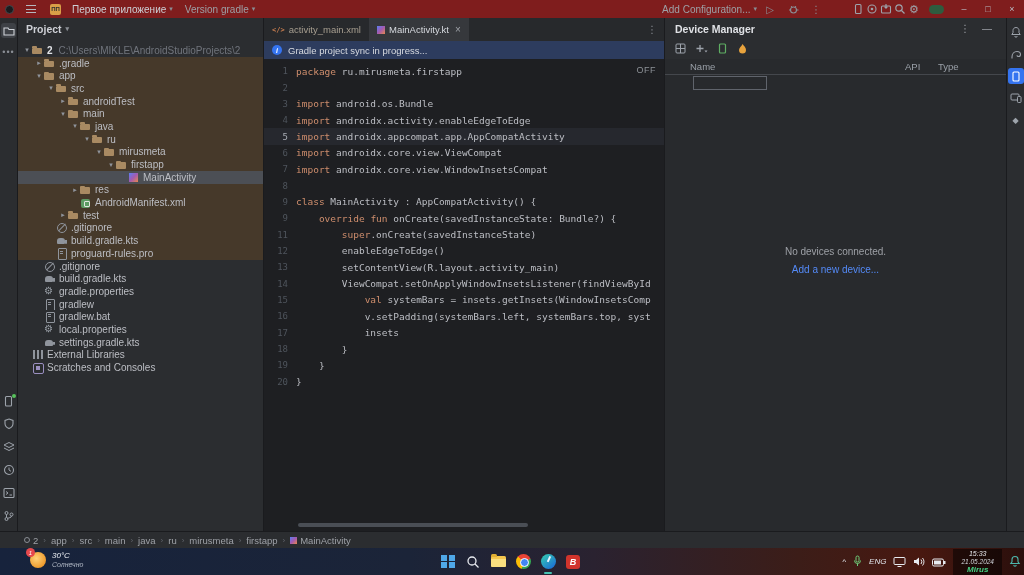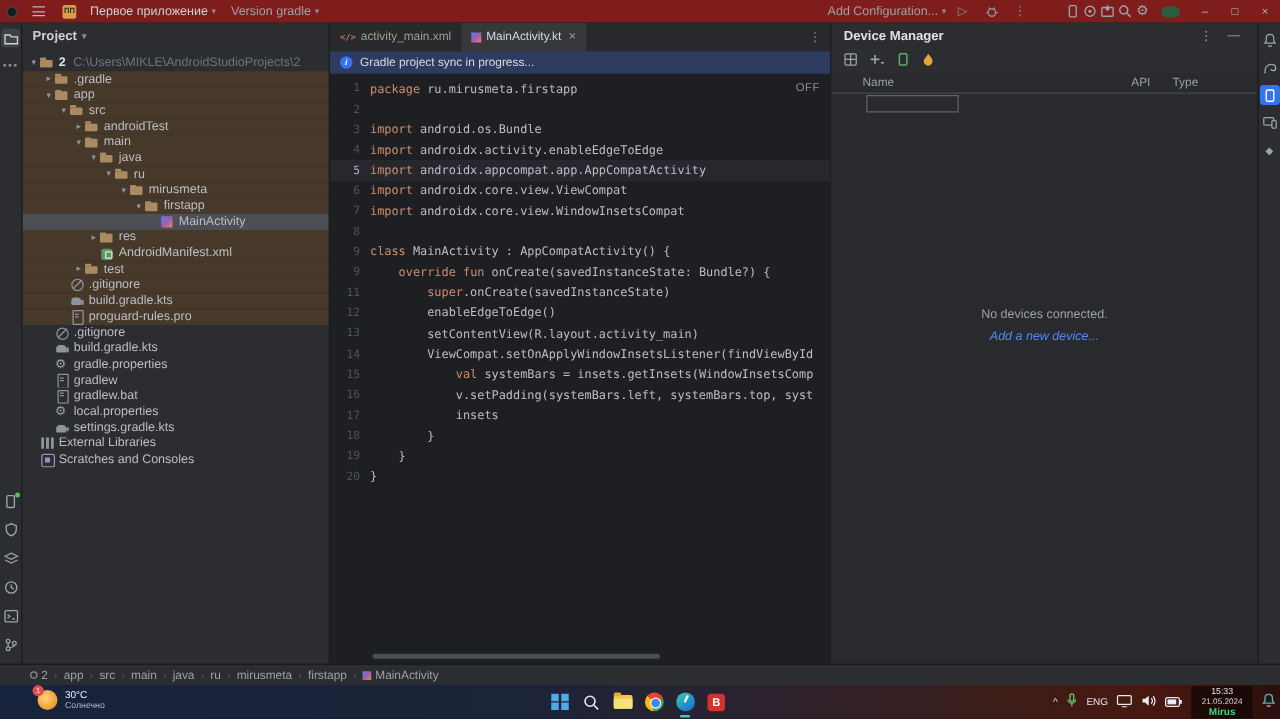--- a/index.html
+++ b/index.html
@@ -96,40 +96,40 @@
   .dm-header .sp { flex:1; }
   .dm-hico { color:#9da0a6; font-size:10px; font-weight:normal; padding:0 6px; }
   .dm-toolbar { height:20px; display:flex; align-items:center; gap:9px; padding-left:10px; flex:none; }
   .dm-table { flex:1; background:#282a2d; display:flex; flex-direction:column; }
   .dm-cols { height:16px; display:flex; align-items:center; padding-left:25px; font-size:9.5px; color:#9aa0a8;
              border-bottom:1px solid #44474c; flex:none; }
   .dm-col-name { width:215px; }
   .dm-col-api { width:33px; }
   .dm-box { margin:1px 0 0 28px; width:74px; height:14px; border:1px solid #60646c; flex:none; }
   .dm-empty { margin-top:156px; text-align:center; font-size:10px; color:#9da0a6; }
-  .dm-add { margin-top:7px; text-align:center; font-size:10px; color:#548af7;font-style:italic; }
+  .dm-add { margin-top:7px; text-align:center; font-size:10px; color:#548af7; }
 
   .rightbar { width:18px; background:#2b2d30; border-left:1px solid #1a1b1e; display:flex; flex-direction:column; align-items:center; flex:none; padding-top:6px; }
   .rb-ico { width:16px; height:16px; display:flex; align-items:center; justify-content:center; margin-bottom:6px; border-radius:3px; }
   .rb-ico.sel { background:#3574f0; }
   .diamond-glyph { color:#9da3ab; font-size:8px; }
 
   
   .statusbar { height:17px; background:#2b2d30; border-top:1px solid #1a1b1e; display:flex; align-items:center;
                font-size:9.5px; color:#9da0a6; padding-left:24px; flex:none; }
   .bc { display:flex; align-items:center; gap:4px; }
   .bc-sep { color:#60646b; font-size:8px; padding:0 1px; }
   .bc-item { display:flex; align-items:center; gap:3px; }
   .bc-circle { width:6px; height:6px; border:1px solid #8a8e95; border-radius:50%; }
   .bc-kotlin { width:7px; height:7px; background:linear-gradient(135deg,#5b7ef5 0%,#a35bb0 50%,#e8874c 100%); }
   .sb-right { margin-left:auto; display:flex; align-items:center; gap:13px; margin-right:34px; }
 
   
   .taskbar { height:27px; flex:none; position:relative;
-             background:linear-gradient(90deg,#17233c 0%,#1b2438 40%,#2a2230 58%,#3c1d18 78%,#481810 90%,#2a0f0c 100%); }
+             background:linear-gradient(90deg,#17233c 0%,#1b2438 40%,#2a2230 58%,#3c1d18 78%,#481810 90%,#2a0f0c 100%);font-style:italic; }
   .weather { position:absolute; left:30px; top:3px; display:flex; gap:6px; align-items:center; }
   .sun { width:16px; height:16px; border-radius:50%; background:radial-gradient(circle at 40% 40%, #ffd27a, #ef9c2e 70%); position:relative; }
   .sun-badge { position:absolute; left:-4px; top:-4px; width:9px; height:9px; border-radius:50%; background:#e5484d; color:#fff;
                font-size:6px; display:flex; align-items:center; justify-content:center; }
   .weather-txt { display:flex; flex-direction:column; line-height:9px; }
   .w-temp { font-size:8px; color:#eef1f5; }
   .w-desc { font-size:7px; color:#aeb6c2; }
   .tb-center { position:absolute; left:440px; top:0; height:27px; display:flex; align-items:center; gap:9px; }
   .win-start { width:14px; height:14px; display:grid; grid-template-columns:6px 6px; grid-template-rows:6px 6px; gap:1.5px; }
   .win-start span { background:#4fa8e8; }

